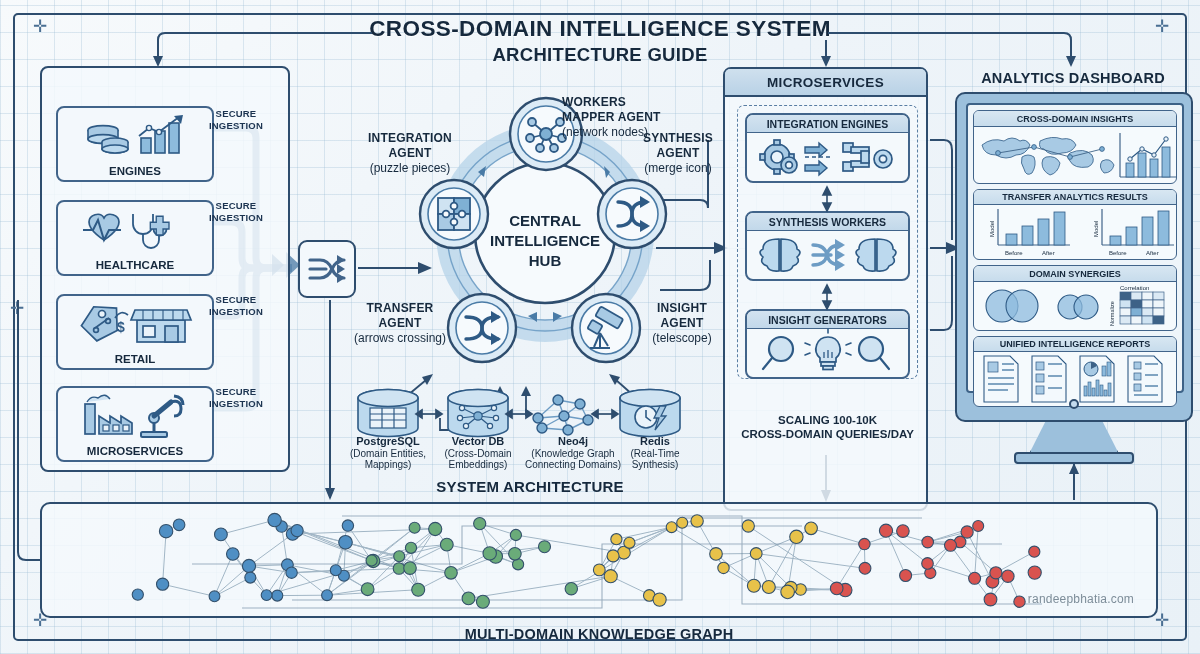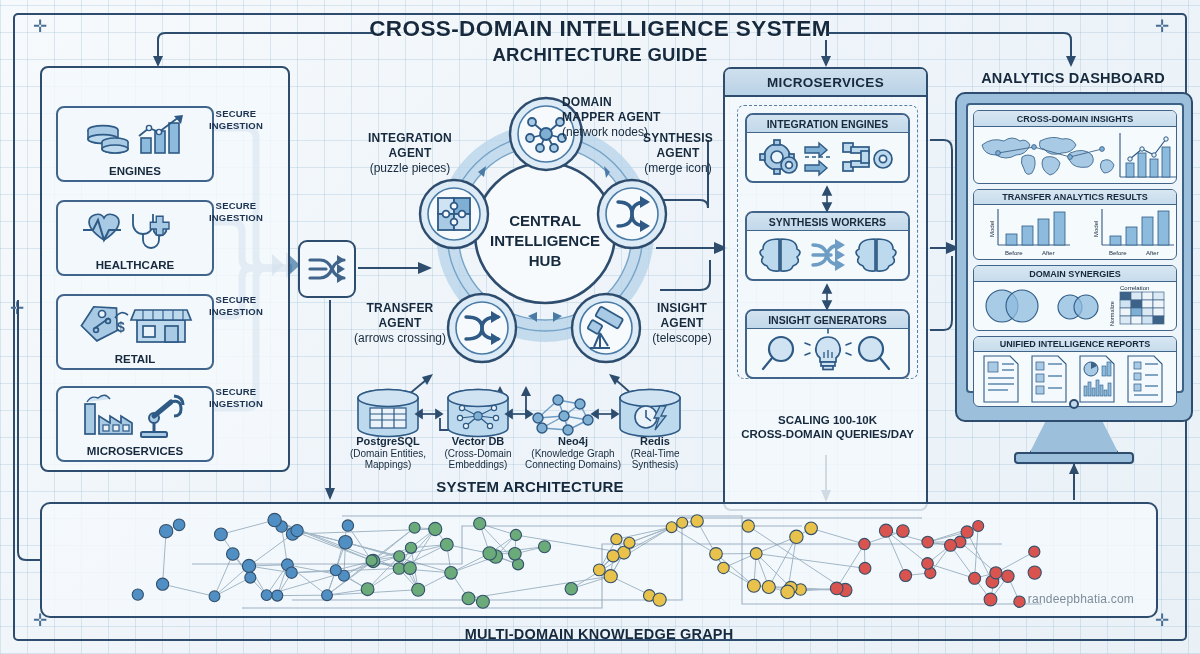--- a/index.html
+++ b/index.html
@@ -441,21 +441,21 @@
     <circle cx="36" cy="36" r="26" fill="#f6fafd" stroke="#4a7ba6" stroke-width="1.6"></circle>
     <g stroke="#2e5a85" stroke-width="1.8" fill="#a8cae4">
       <rect x="26" y="20" width="26" height="11" rx="2" transform="rotate(30 39 26)"></rect>
       <rect x="19" y="30" width="12" height="10" rx="2" transform="rotate(30 25 35)"></rect>
       <path d="M30 41 L24 55 M30 41 L38 54 M30 41 v14" fill="none" stroke-width="2"></path>
       <path d="M20 56 h20" fill="none" stroke-width="2"></path>
     </g>
   </svg>
 
   <div class="agent-label" style="left:562px;top:94px;width:175px;text-align:left">
-    <b>DOMAIN</b><br>
+    <b>WORKERS</b><br>
     <b>MAPPER AGENT</b><br>
     <i>(network nodes)</i>
   </div>
   <div class="agent-label" style="left:354px;top:130px;width:112px;">
     <b>INTEGRATION</b><br>
     <b>AGENT</b><br>
     <i>(puzzle pieces)</i>
   </div>
   <div class="agent-label" style="left:622px;top:130px;width:112px;">
     <b>SYNTHESIS</b><br>

